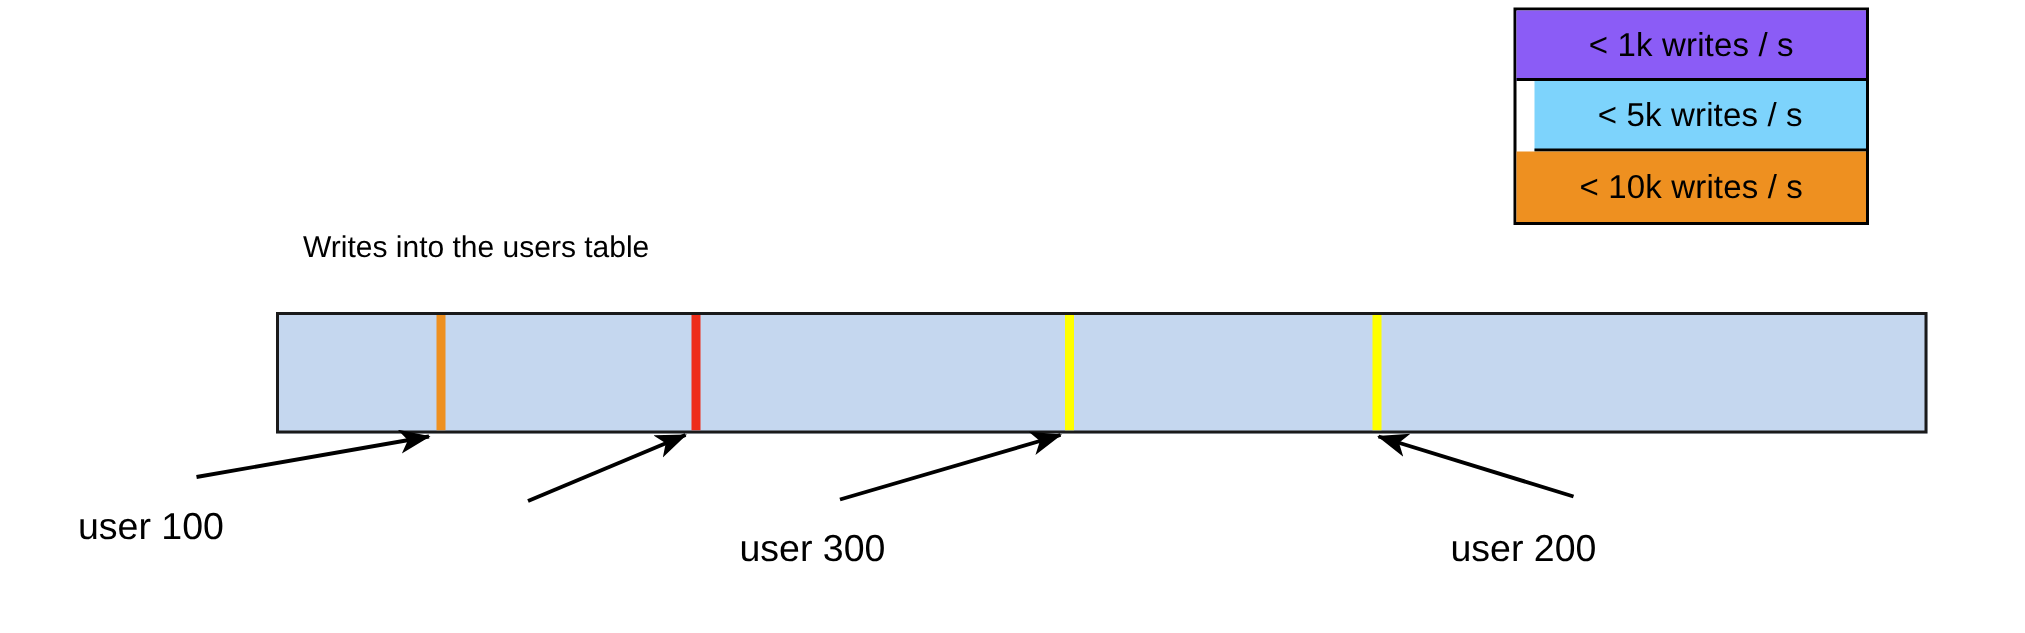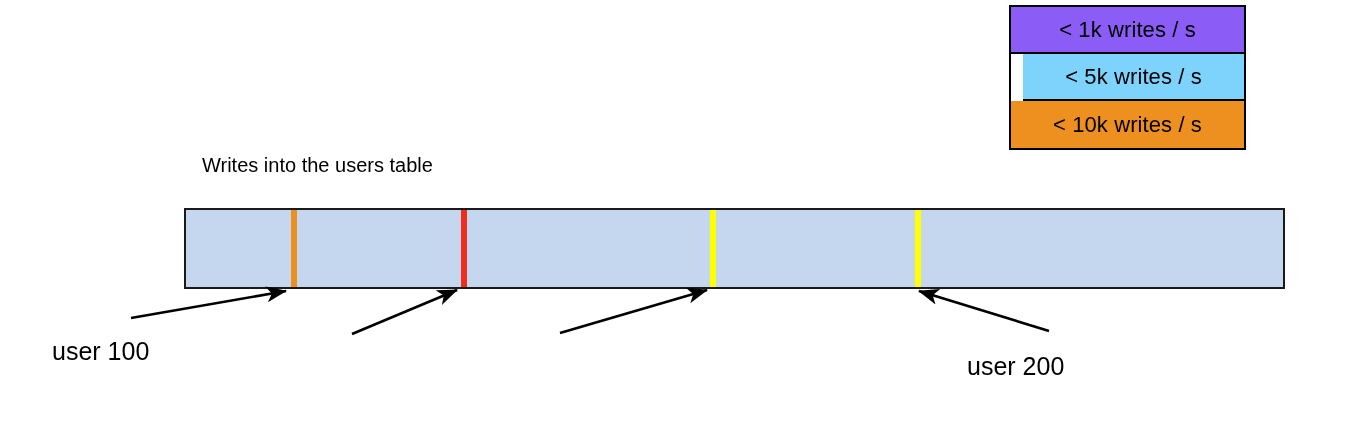--- a/index.html
+++ b/index.html
@@ -130,15 +130,16 @@
         <path d="M0,0 L8,3.1 L0,6.2 L2.1,3.1 Z" fill="#000000"></path>
       </marker>
     </defs>
     <line x1="131" y1="318" x2="286" y2="291" stroke="#000000" stroke-width="2.6" marker-end="url(#ah)"></line>
     <line x1="352" y1="334" x2="457" y2="290" stroke="#000000" stroke-width="2.6" marker-end="url(#ah)"></line>
     <line x1="560" y1="333" x2="707" y2="290" stroke="#000000" stroke-width="2.6" marker-end="url(#ah)"></line>
     <line x1="1049" y1="331" x2="919" y2="291" stroke="#000000" stroke-width="2.6" marker-end="url(#ah)"></line>
   </svg>
 
   <div class="callout-label" style="left:52px; top:337px;">user 100</div>
+  <div class="callout-label" style="left:493px; top:352px;">user 300</div>
   <div class="callout-label" style="left:967px; top:352px;">user 200</div>
 
 </div>
 
 </body></html>

